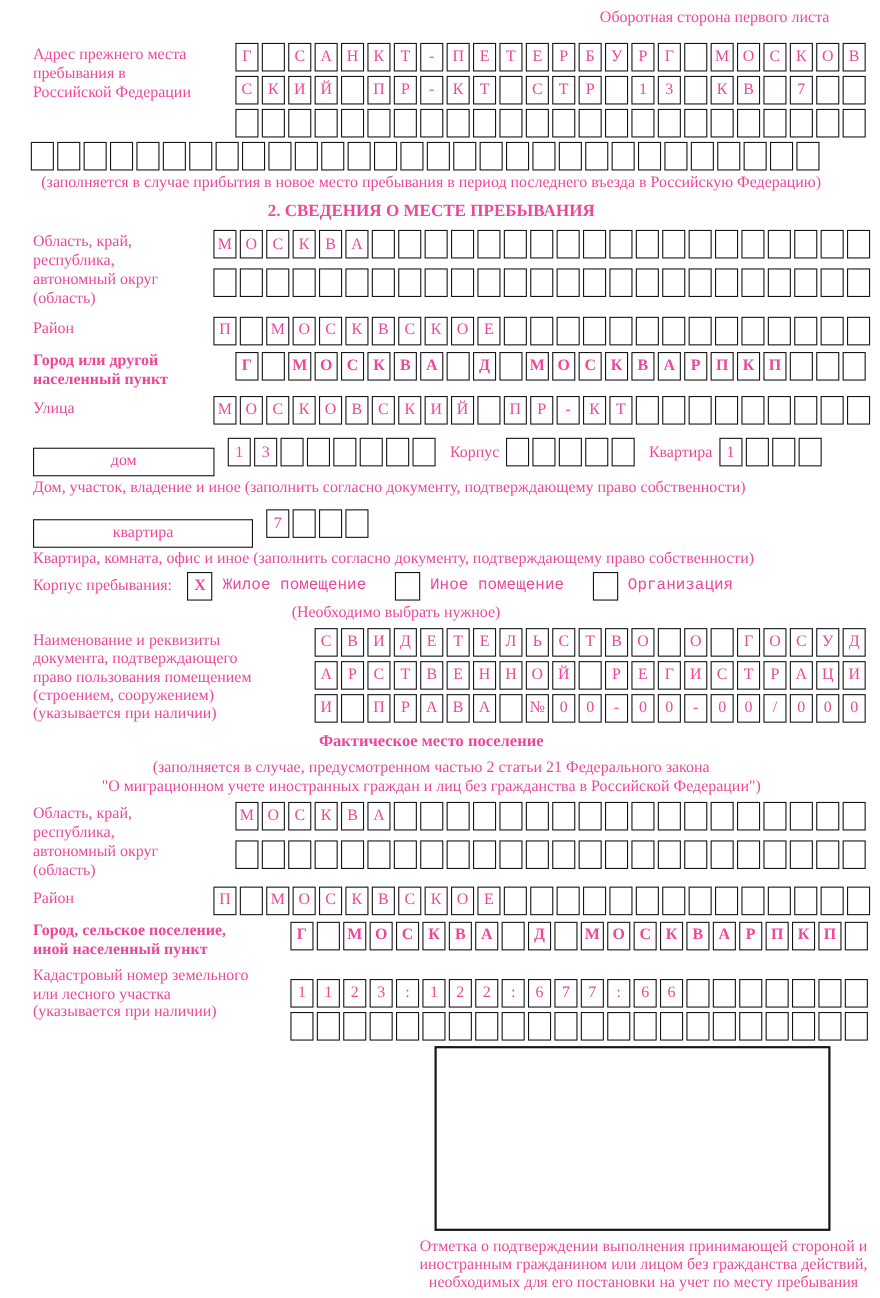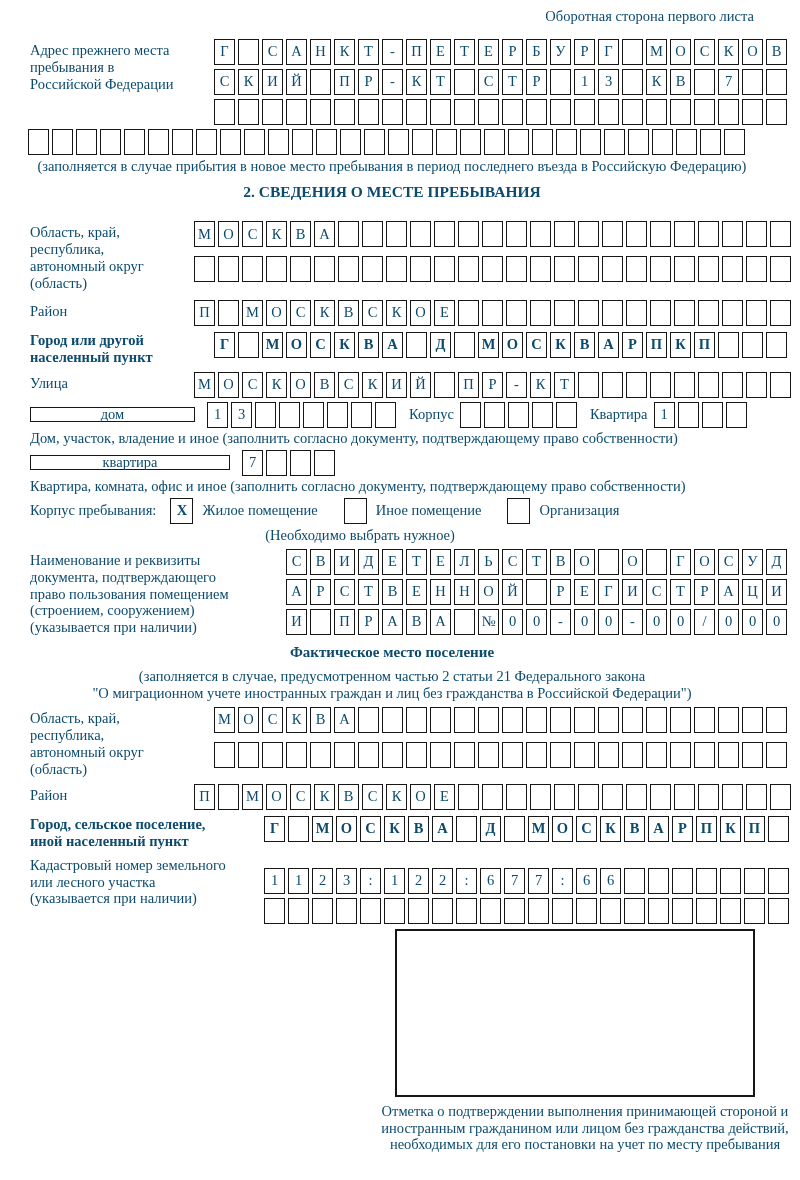--- a/index.html
+++ b/index.html
@@ -1,57 +1,57 @@
 <!DOCTYPE html>
 <html><head>
 <meta charset="utf-8">
 <style>
   html,body{margin:0;padding:0;background:#fff;}
   .page{
     width:800px;height:1180px;box-sizing:border-box;
     padding:8px 46px 0 30px;overflow:hidden;position:relative;
-    background:#fff;color:#0c4a6e;
+    background:#fff;color:#ec4899;
     font-family:"Liberation Serif","DejaVu Serif",serif;
     font-size:14.5px;line-height:1.17;border-radius:15px;
   }
   .back-note{text-align:right;margin-bottom:14px;}
   .frow{display:flex;align-items:flex-start;gap:36px;}
   .lbl{flex:0 0 auto;padding-top:3px;}
   .w128{width:128px;} .w148{width:148px;} .w198{width:198px;} .w220{width:220px;}
   .rows{display:flex;flex-direction:column;}
   .cellrow{display:flex;flex:0 0 auto;}
   .cellrow + .cellrow{margin-top:4px;}
   .cell{
     width:21px;height:26px;flex:0 0 auto;box-sizing:border-box;
     border:1.6px solid #161616;margin-right:3px;
     display:flex;align-items:center;justify-content:center;
     font-size:14.5px;
   }
   .mb4{margin-bottom:4px;} .mb6{margin-bottom:6px;} .mb8{margin-bottom:8px;}
   .fullrow{margin-top:4px;margin-left:-2px;}
   .footnote{text-align:center;margin:3px 0 8px 0;}
   .footnote-left{margin:2px 0 3px 0;}
-  .sec-title{text-align:center;font-weight:bold;font-size:15.5px;margin:2px 0 20px 0;}
+  .sec-title{text-align:center;font-weight:bold;font-size:15.5px;margin:2px 0 8px 0;}
   .vcenter{align-items:flex-start;font-weight:bold;}
   .house-row{display:flex;align-items:center;margin-top:2px;}
   .widebox{
-    box-sizing:border-box;border:1.6px solid #161616;height:15px;
-    display:flex;align-items:center;justify-content:center;flex:0 0 auto;
+    box-sizing:border-box;border:1.6px solid #161616;height:26px;
+    display:flex;align-items:center;justify-content:center;flex:0 0 auto;margin-top:17px;
   }
   .wb165{width:165px;margin-right:12px;}
   .wb200{width:200px;margin-right:12px;}
   .inline-lbl{margin:0 6px 0 10px;flex:0 0 auto;}
   .stay-row{display:flex;align-items:center;margin-top:3px;}
   .chkbox{
     width:23px;height:26px;box-sizing:border-box;border:1.6px solid #161616;
     display:flex;align-items:center;justify-content:center;
     font-weight:bold;flex:0 0 auto;
   }
   .stay-label{margin-right:14px;}
-  .opt-label{margin:0 26px 0 9px;}
+  .opt-label{margin:0 26px 0 9px;font-family:Liberation Mono, monospace;}
   .hint{margin:3px 0 5px 150px;width:360px;text-align:center;}
   .actual-title{text-align:center;font-weight:bold;margin:8px 0 6px 0;font-size:15px;}
   .note-line{text-align:center;}
   .notes{margin-bottom:5px;}
   .cad-cells{margin-top:14px;}
   .stamp-box{
     margin:5px 0 0 365px;width:360px;height:168px;box-sizing:border-box;
     border:2px solid #161616;background:#fff;
   }
   .stamp-caption{margin:6px 0 0 330px;width:450px;text-align:center;}

